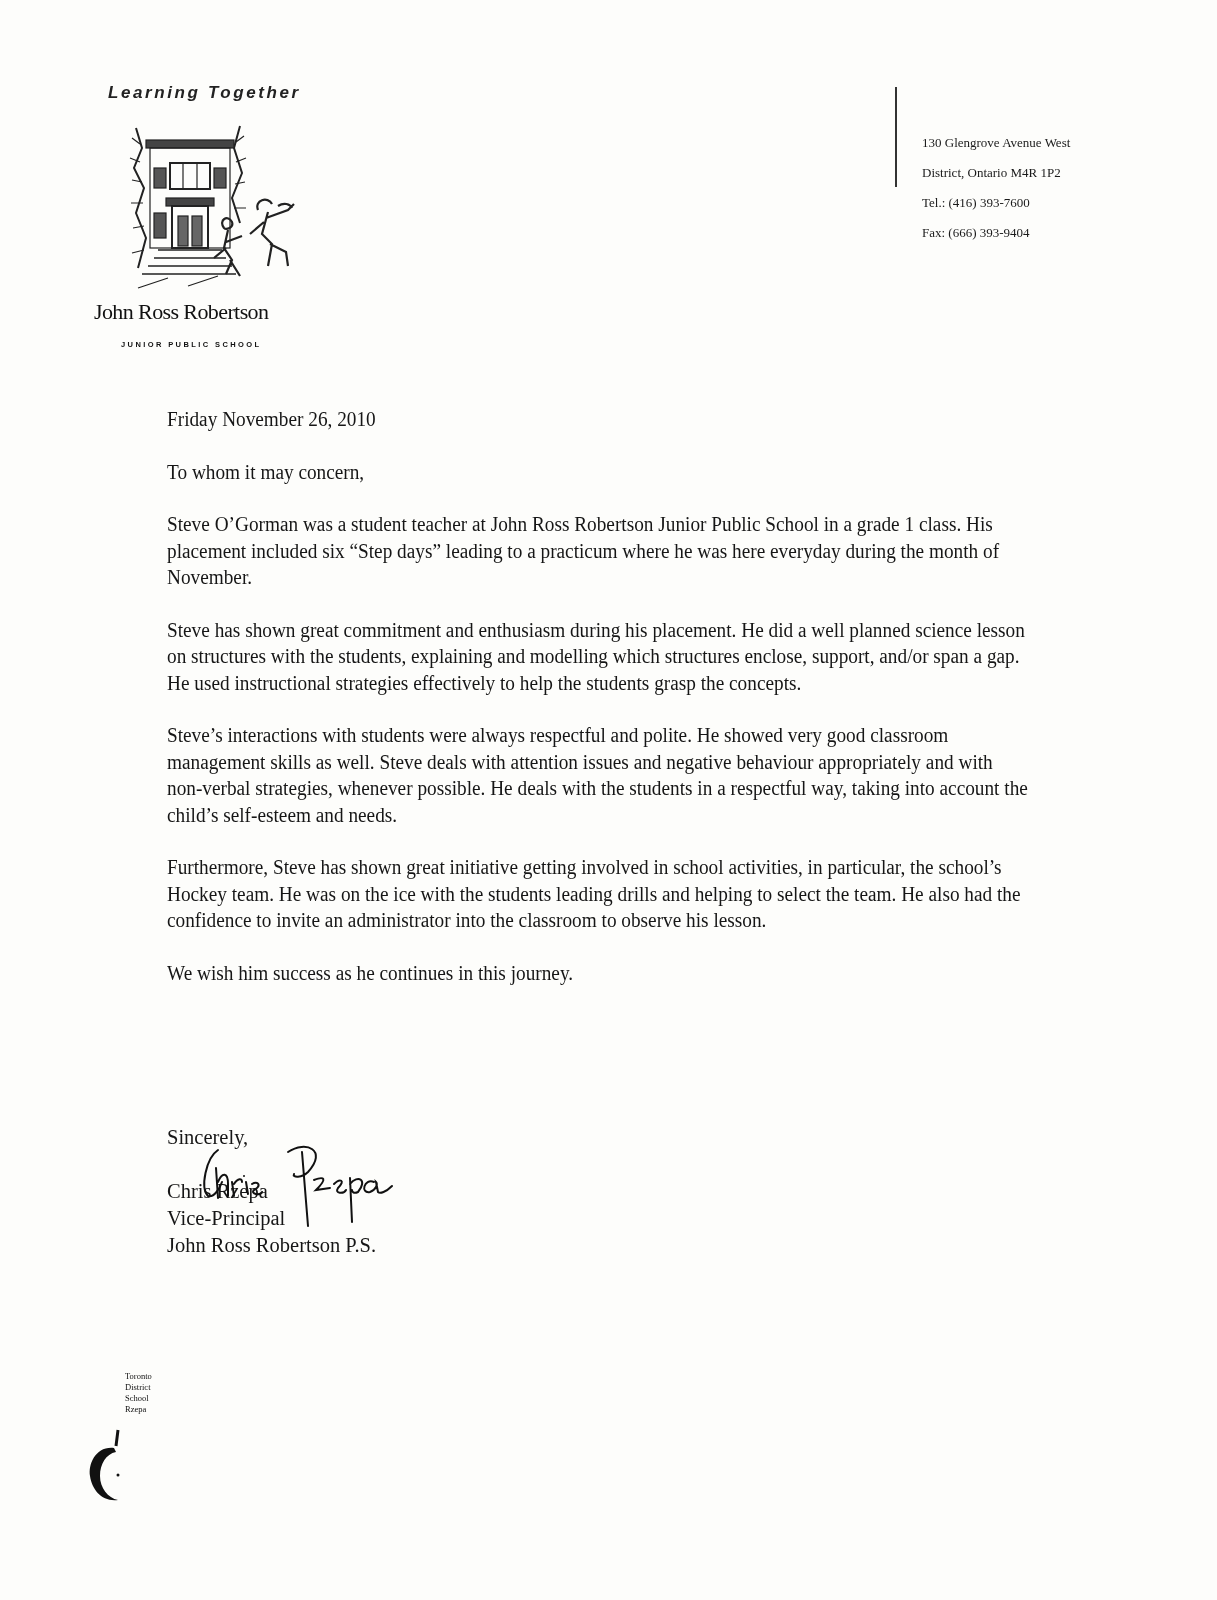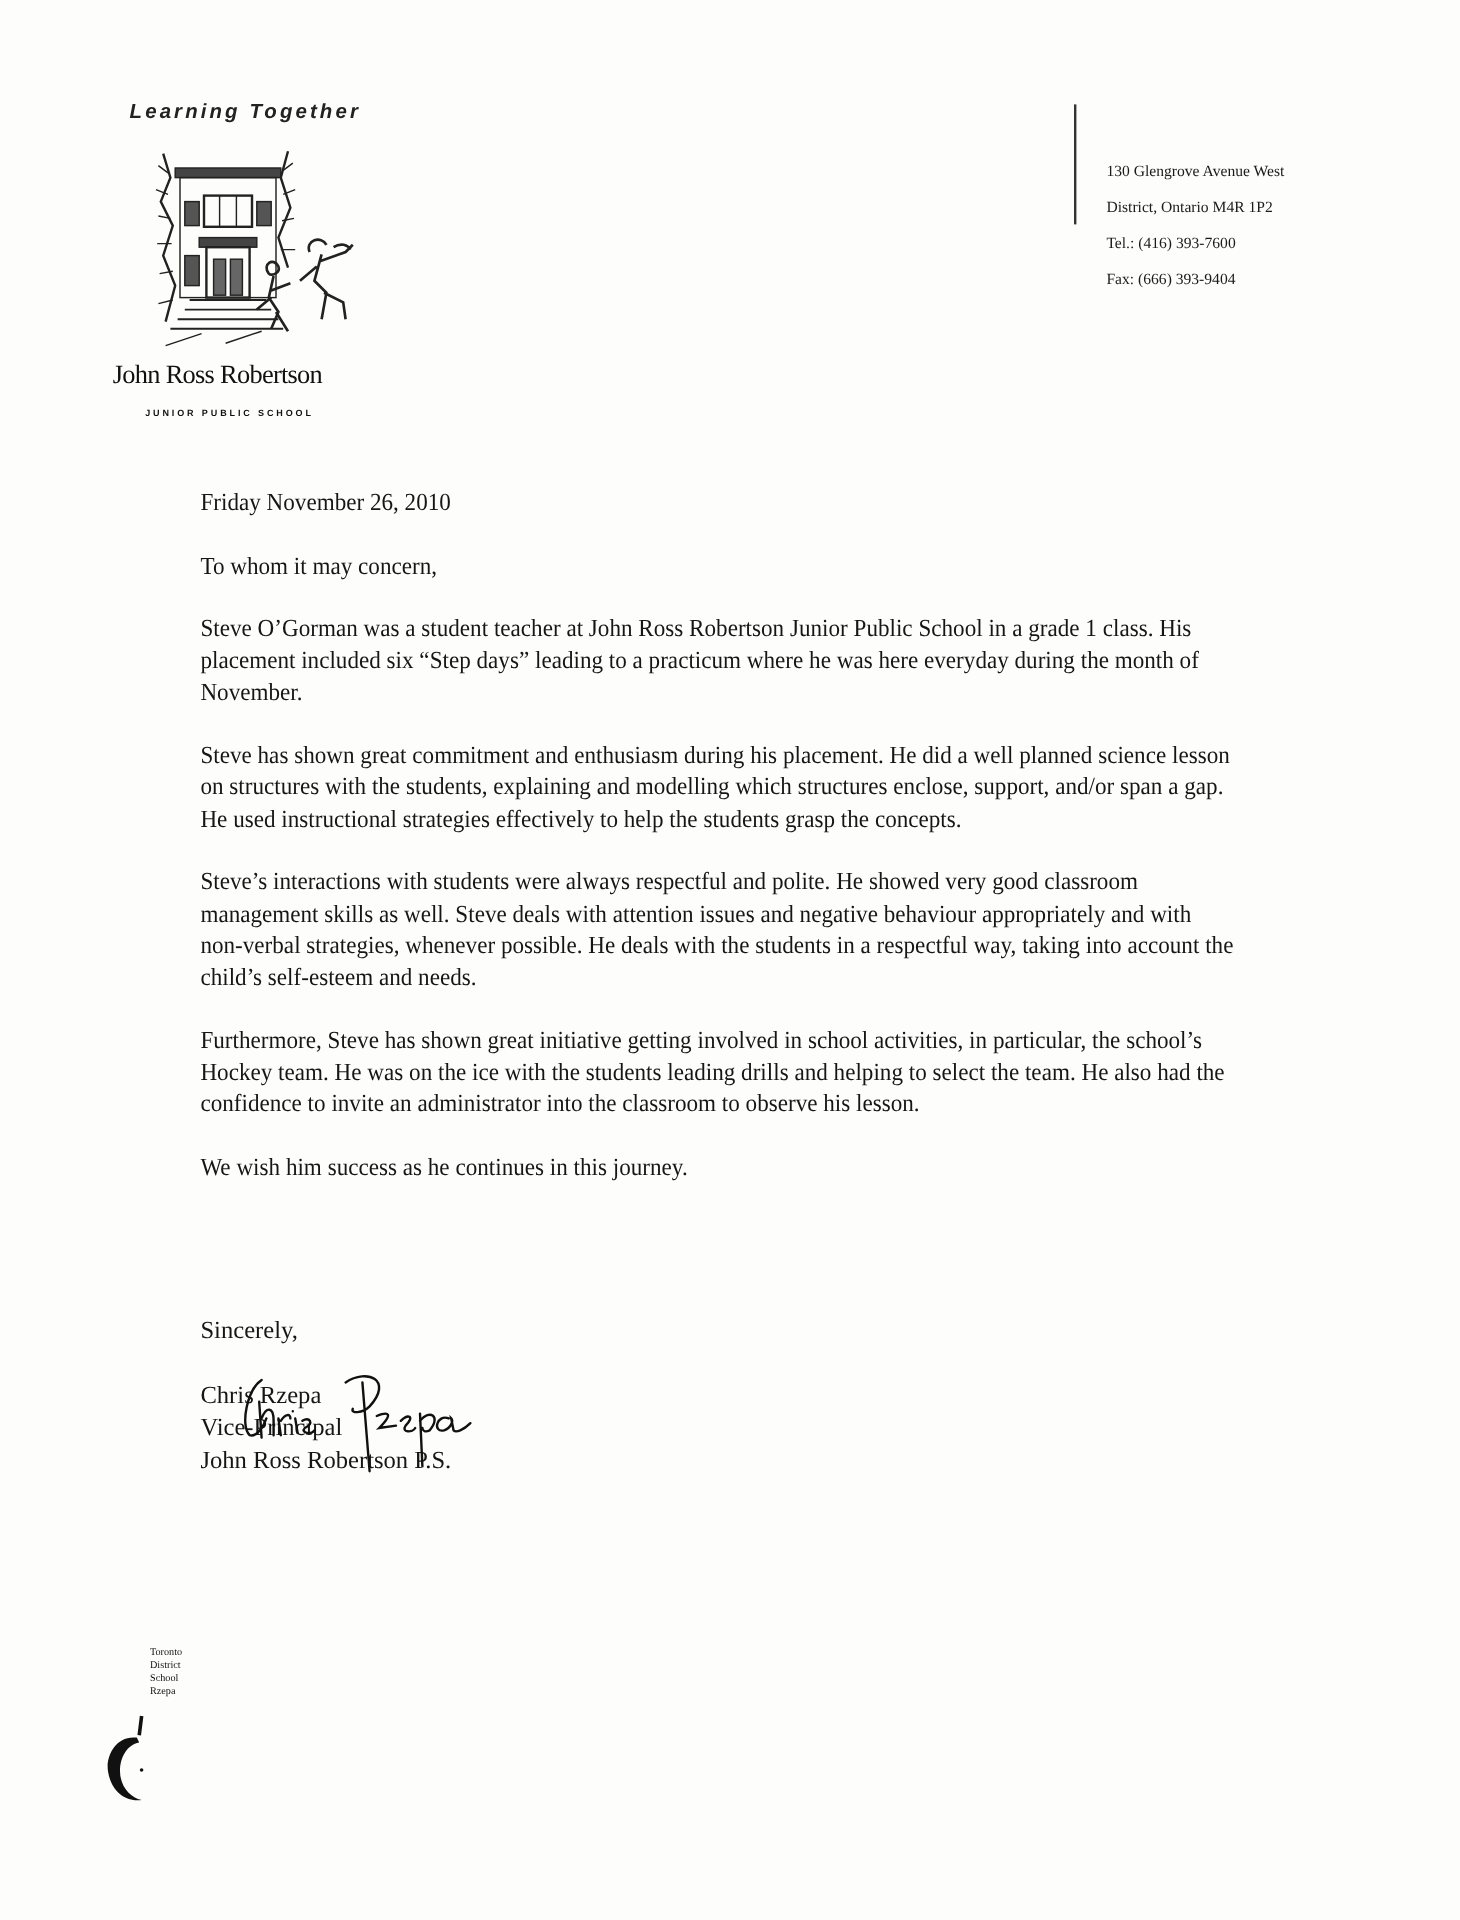--- a/index.html
+++ b/index.html
@@ -6,21 +6,21 @@
   body{width:1217px;height:1600px;background:#fdfdfb;position:relative;overflow:hidden;color:#151515;}
   .abs{position:absolute;}
   .tagline{left:108px;top:83px;font-family:"Liberation Sans",sans-serif;font-style:italic;font-weight:bold;font-size:17px;letter-spacing:2.6px;color:#222;}
   .crest{left:128px;top:118px;width:170px;height:180px;}
   .school-name{left:94px;top:299px;font-family:"Liberation Serif",serif;font-size:22px;letter-spacing:-0.6px;color:#111;}
   .school-sub{left:121px;top:340px;font-family:"Liberation Sans",sans-serif;font-weight:bold;font-size:7.5px;letter-spacing:2.4px;color:#111;text-align:right;}
   .addr-rule{left:895px;top:87px;width:1.5px;height:100px;background:#333;}
   .addr{left:922px;top:84px;font-family:"Liberation Serif",serif;font-size:13px;line-height:30px;color:#1a1a1a;margin-top:44px;}
   .letter{left:167px;top:406px;width:870px;font-family:"Liberation Serif",serif;font-size:20.5px;line-height:26.5px;color:#161616;transform:scaleX(0.94);transform-origin:left top;width:920px;}
   .letter p{margin:0 0 26px 0;}
-  .sig-block{left:167px;top:1096px;font-family:"Liberation Serif",serif;font-size:20.5px;line-height:27px;color:#161616;}
+  .sig-block{left:167px;top:1124px;font-family:"Liberation Serif",serif;font-size:20.5px;line-height:27px;color:#161616;}
   .signature{left:196px;top:1138px;width:200px;height:90px;}
   .tdsb-logo{left:88px;top:1420px;width:40px;height:85px;}
   .tdsb-text{left:125px;top:1371px;font-family:"Liberation Serif",serif;font-size:8.5px;line-height:11px;color:#111;}
 </style>
 </head>
 <body>
 
 <div class="abs tagline">Learning Together</div>
 
 <svg class="abs crest" viewBox="0 0 170 180">

